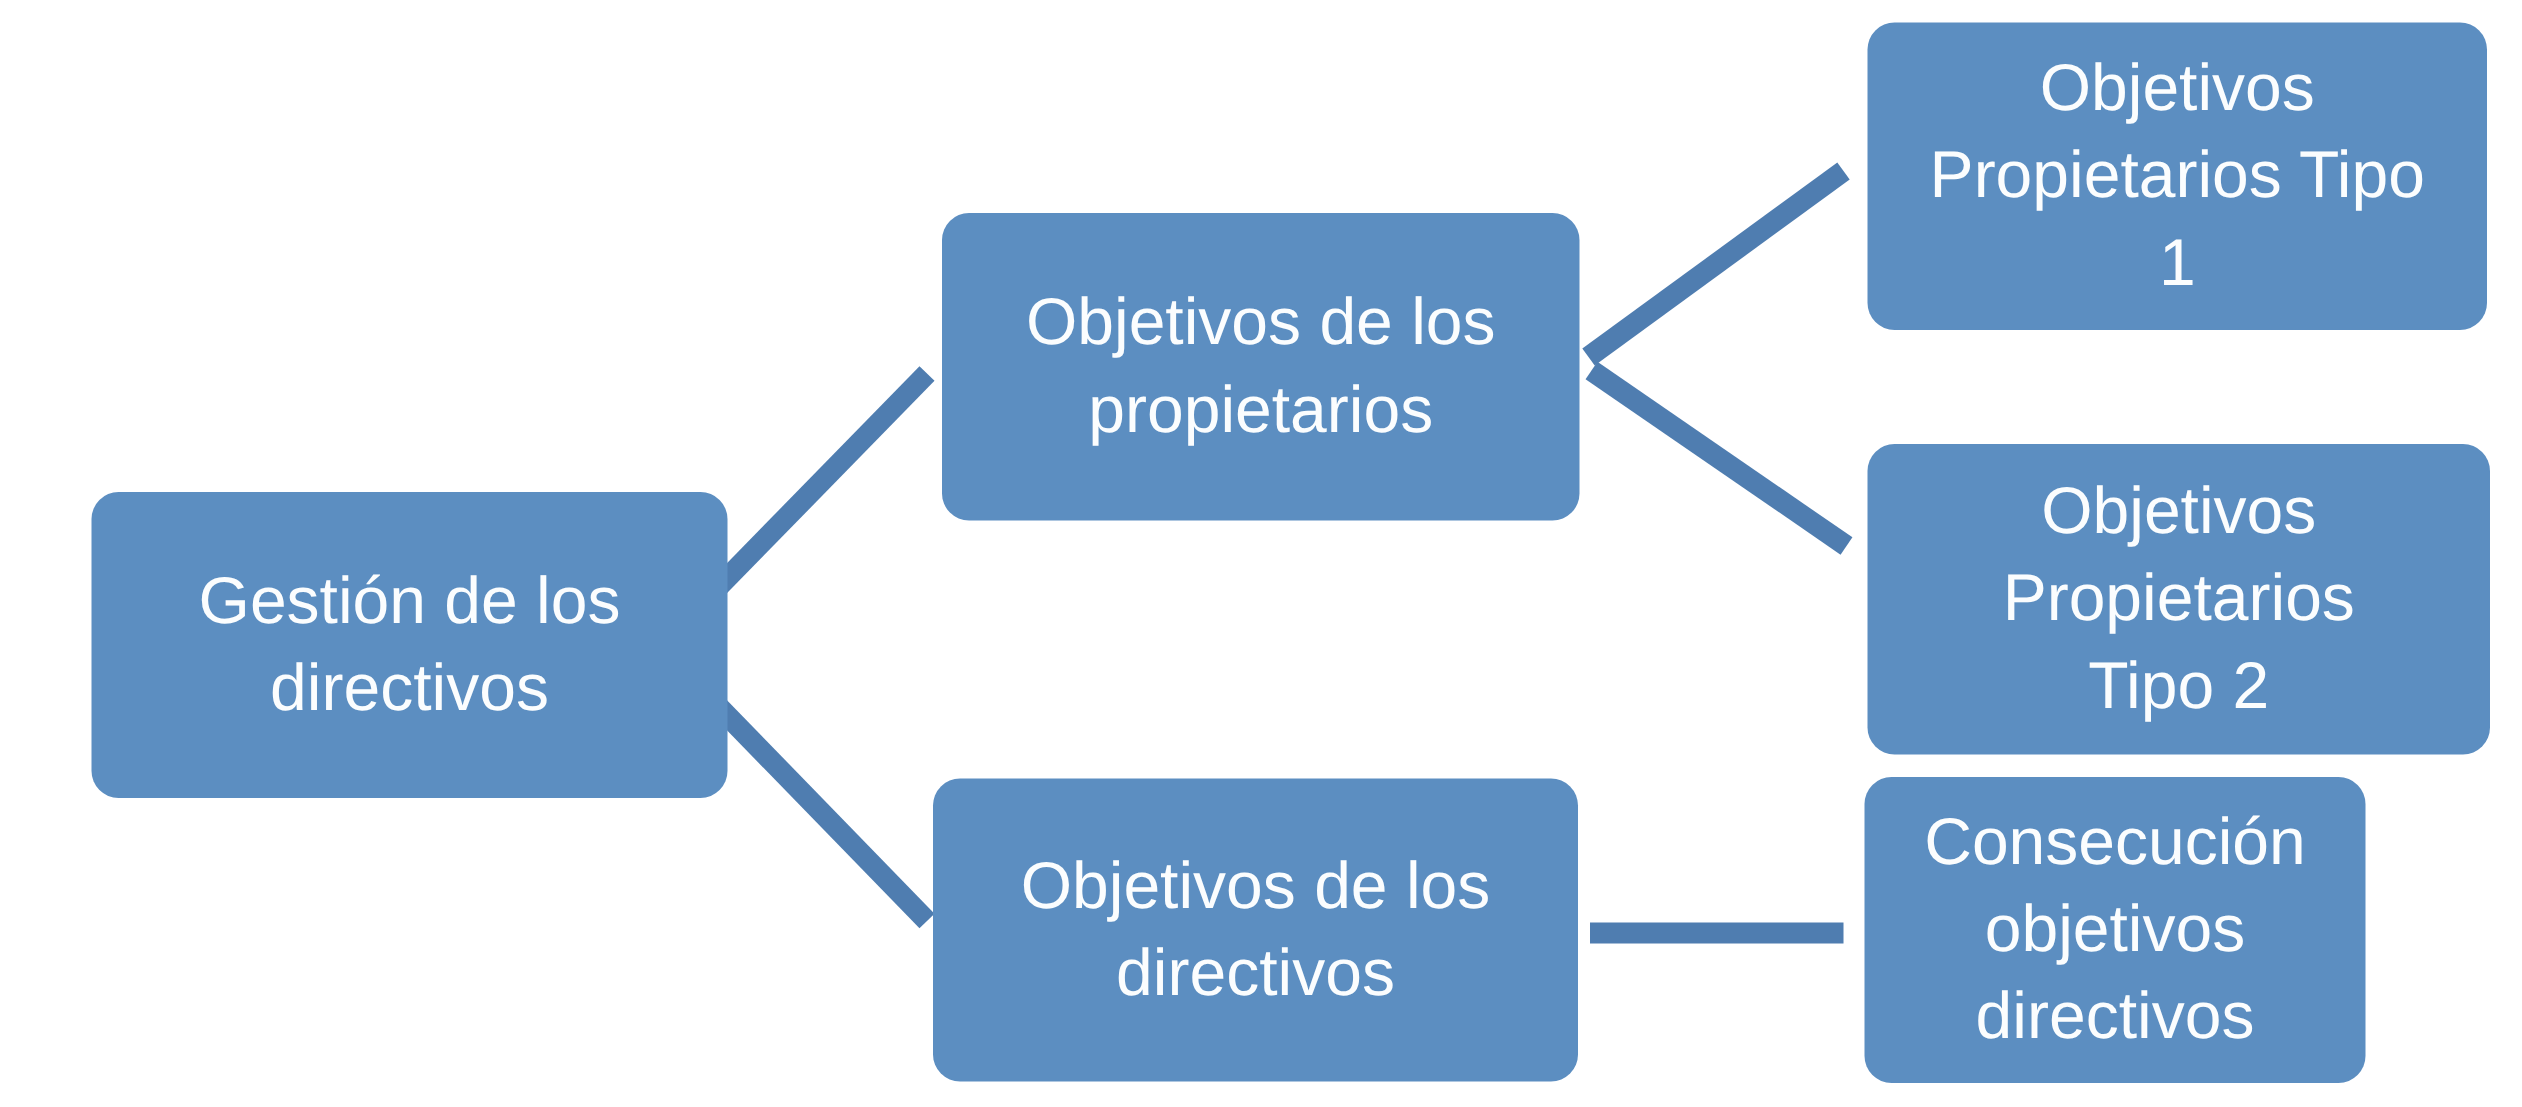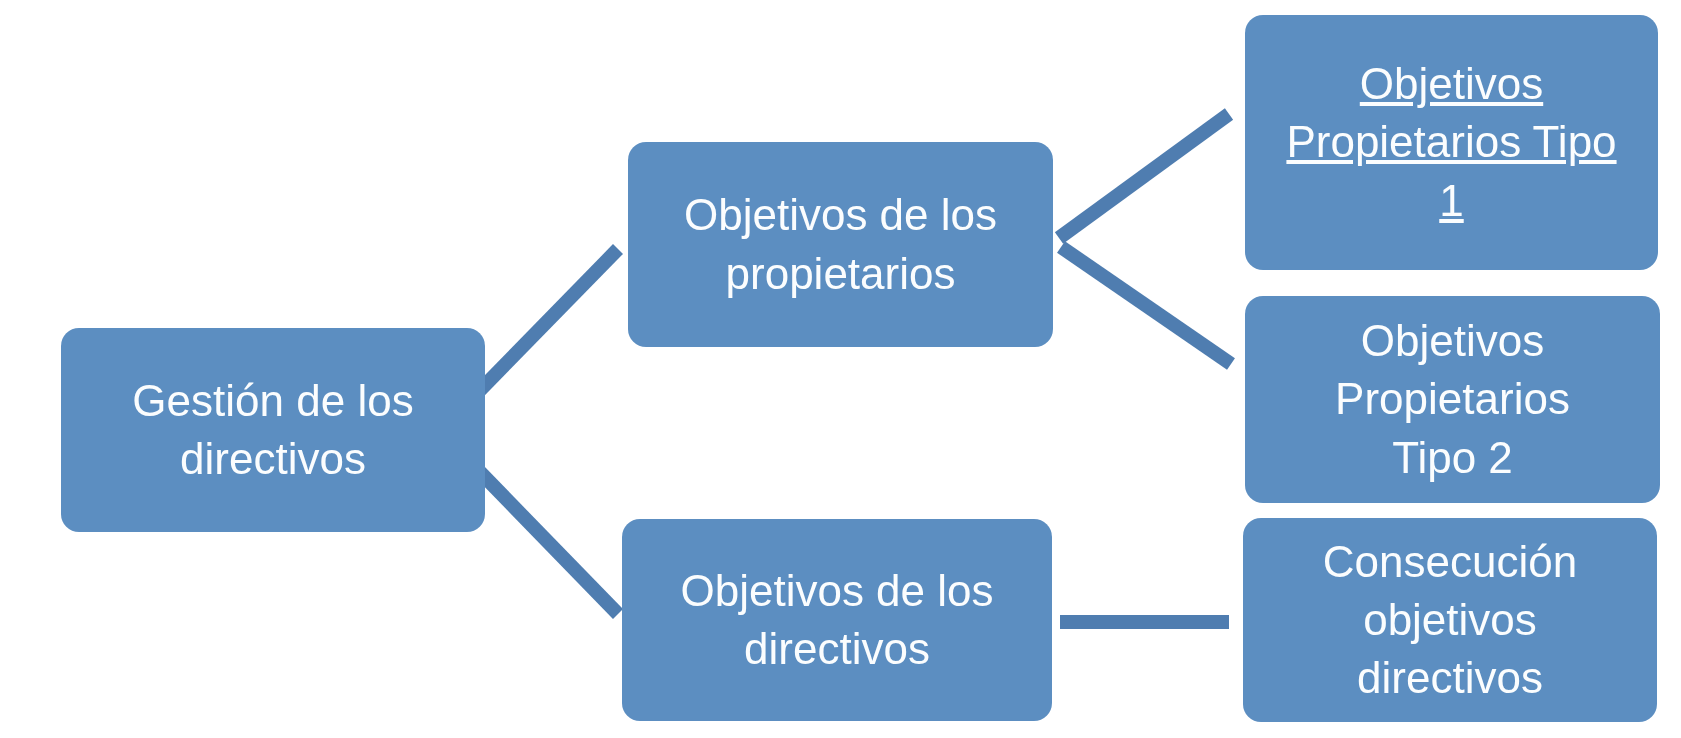--- a/index.html
+++ b/index.html
@@ -37,23 +37,23 @@
     align-items: center;
     justify-content: center;
     text-align: center;
     font-size: 44px;
     line-height: 1.32;
     padding: 0 0;
   }
   .n-root       { left: 13px;   top: 328px; width: 424px; height: 204px; margin-left: 48px; }
   .n-mid-top    { left: 628px;  top: 142px; width: 425px; height: 205px; }
   .n-mid-bottom { left: 622px;  top: 519px; width: 430px; height: 202px; }
-  .n-right-1    { left: 1245px; top: 15px;  width: 413px; height: 255px; padding: 0 24px; text-decoration: underline; }
+  .n-right-1    { left: 1245px; top: 15px;  width: 413px; height: 205px; padding: 0 24px; }
   .n-right-2    { left: 1245px; top: 268px; width: 415px; height: 207px; padding: 0 48px; margin-top: 28px; }
-  .n-right-3    { left: 1243px; top: 518px; width: 414px; height: 204px; padding: 16px 48px; }
+  .n-right-3    { left: 1243px; top: 518px; width: 334px; height: 204px; padding: 16px 48px; }
 </style>
 </head>
 <body>
 
 <div class="canvas">
 
   <svg class="connector-layer" width="1681" height="738" viewBox="0 0 1681 738">
     <line class="connector" x1="446" y1="425" x2="618" y2="249"></line>
     <line class="connector" x1="443" y1="434" x2="618" y2="614"></line>
     <line class="connector" x1="1059" y1="238" x2="1229" y2="114"></line>

